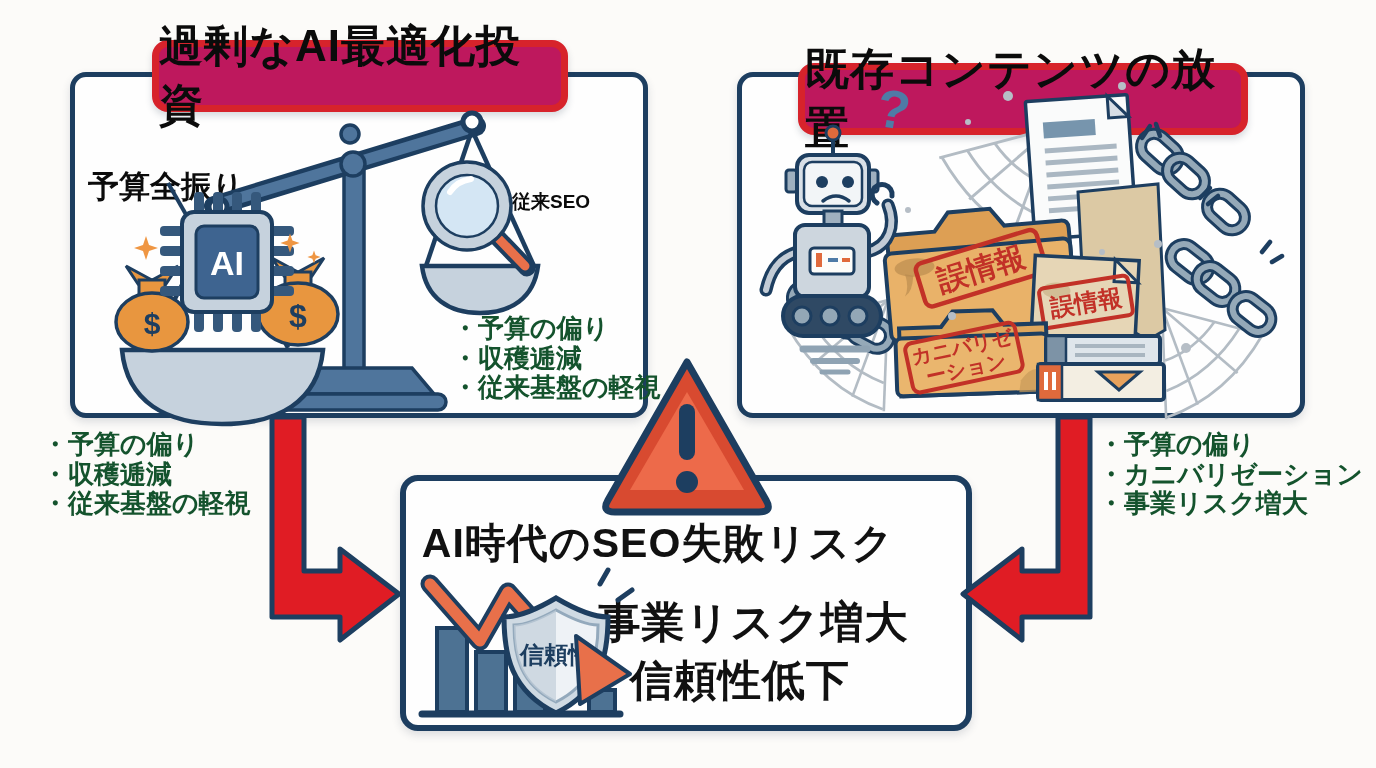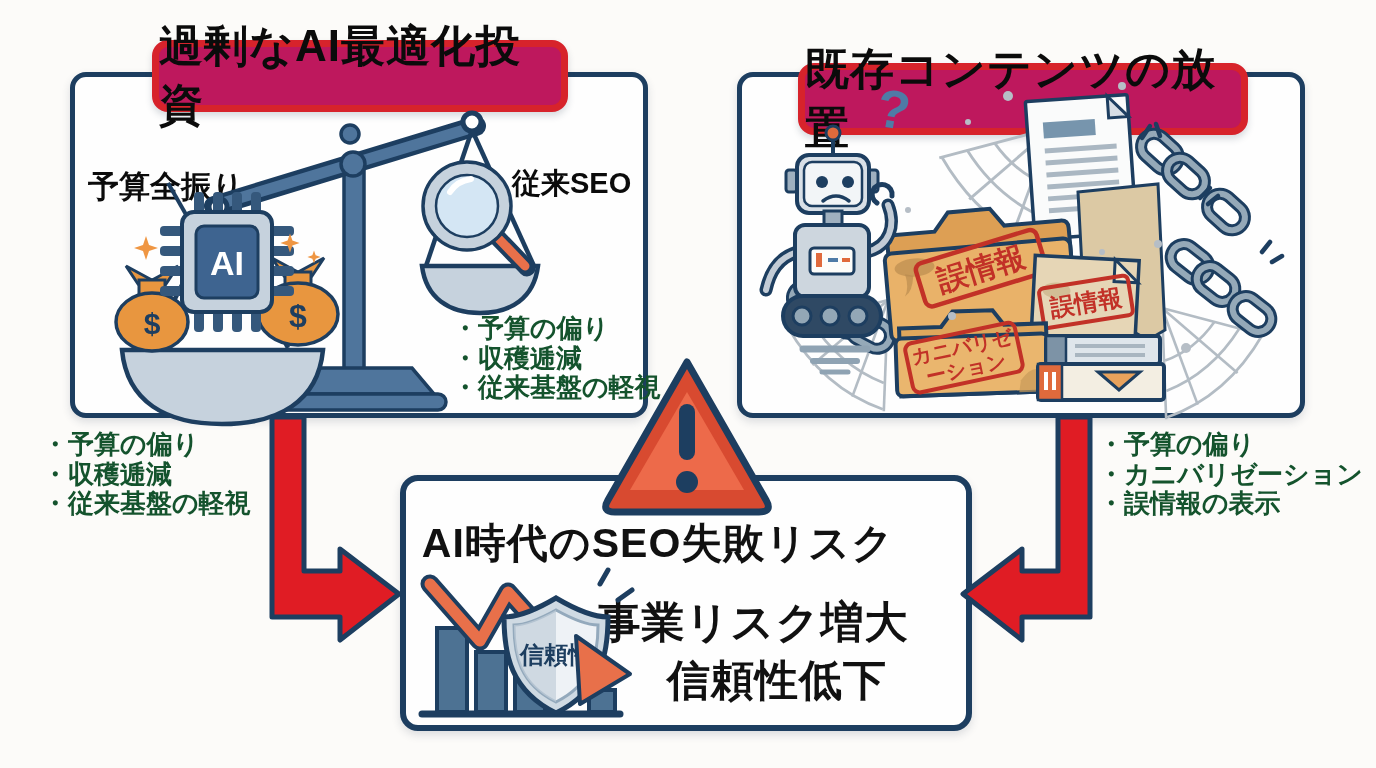--- a/index.html
+++ b/index.html
@@ -30,43 +30,43 @@
   <div class="panel" style="left:400px;top:475px;width:560px;height:244px;border-width:6px;border-radius:18px;"></div>
 
   <div class="titlebox" style="left:152px;top:40px;width:402px;height:58px;">
     <span>過剰なAI最適化投資</span>
   </div>
   <div class="titlebox" style="left:798px;top:40px;width:436px;height:58px;margin-top:23px;">
     <span>既存コンテンツの放置</span>
   </div>
 
   <div class="label" style="left:88px;top:138px;font-size:31px;margin-top:28px;">予算全振り</div>
-  <div class="label" style="left:512px;top:164px;font-size:29px;">従来SEO</div>
+  <div class="label" style="left:512px;top:189px;font-size:19px;">従来SEO</div>
 
   <div class="bullets" style="left:452px;top:314px;font-size:26px;">
     <div>・予算の偏り</div>
     <div>・収穫逓減</div>
     <div>・従来基盤の軽視</div>
   </div>
 
   <div class="bullets" style="left:42px;top:430px;">
     <div>・予算の偏り</div>
     <div>・収穫逓減</div>
     <div>・従来基盤の軽視</div>
   </div>
 
   <div class="bullets" style="left:1098px;top:430px;">
     <div>・予算の偏り</div>
     <div>・カニバリゼーション</div>
-    <div>・誤情報の表示</div>
+    <div>・事業リスク増大</div>
   </div>
 
   <div class="center-title">AI時代のSEO失敗リスク</div>
   <div class="impact" style="left:553px;top:594px;">事業リスク増大</div>
-  <div class="impact" style="left:577px;top:652px;">信頼性低下</div>
+  <div class="impact" style="left:540px;top:652px;">信頼性低下</div>
 
   <svg class="overlay" width="1376" height="768" viewBox="0 0 1376 768">
     <defs>
       <g id="web" stroke="#b3bcc4" stroke-width="2.5" fill="none">
         <path d="M0,0 L-98,26"></path>
           <path d="M0,0 L-72,62"></path>
           <path d="M0,0 L-34,92"></path>
           <path d="M0,0 L-4,106"></path>
         <path d="M-50,13 Q-31,40 -3,50"></path>
           <path d="M-74,19 Q-47,62 -4,79"></path>

